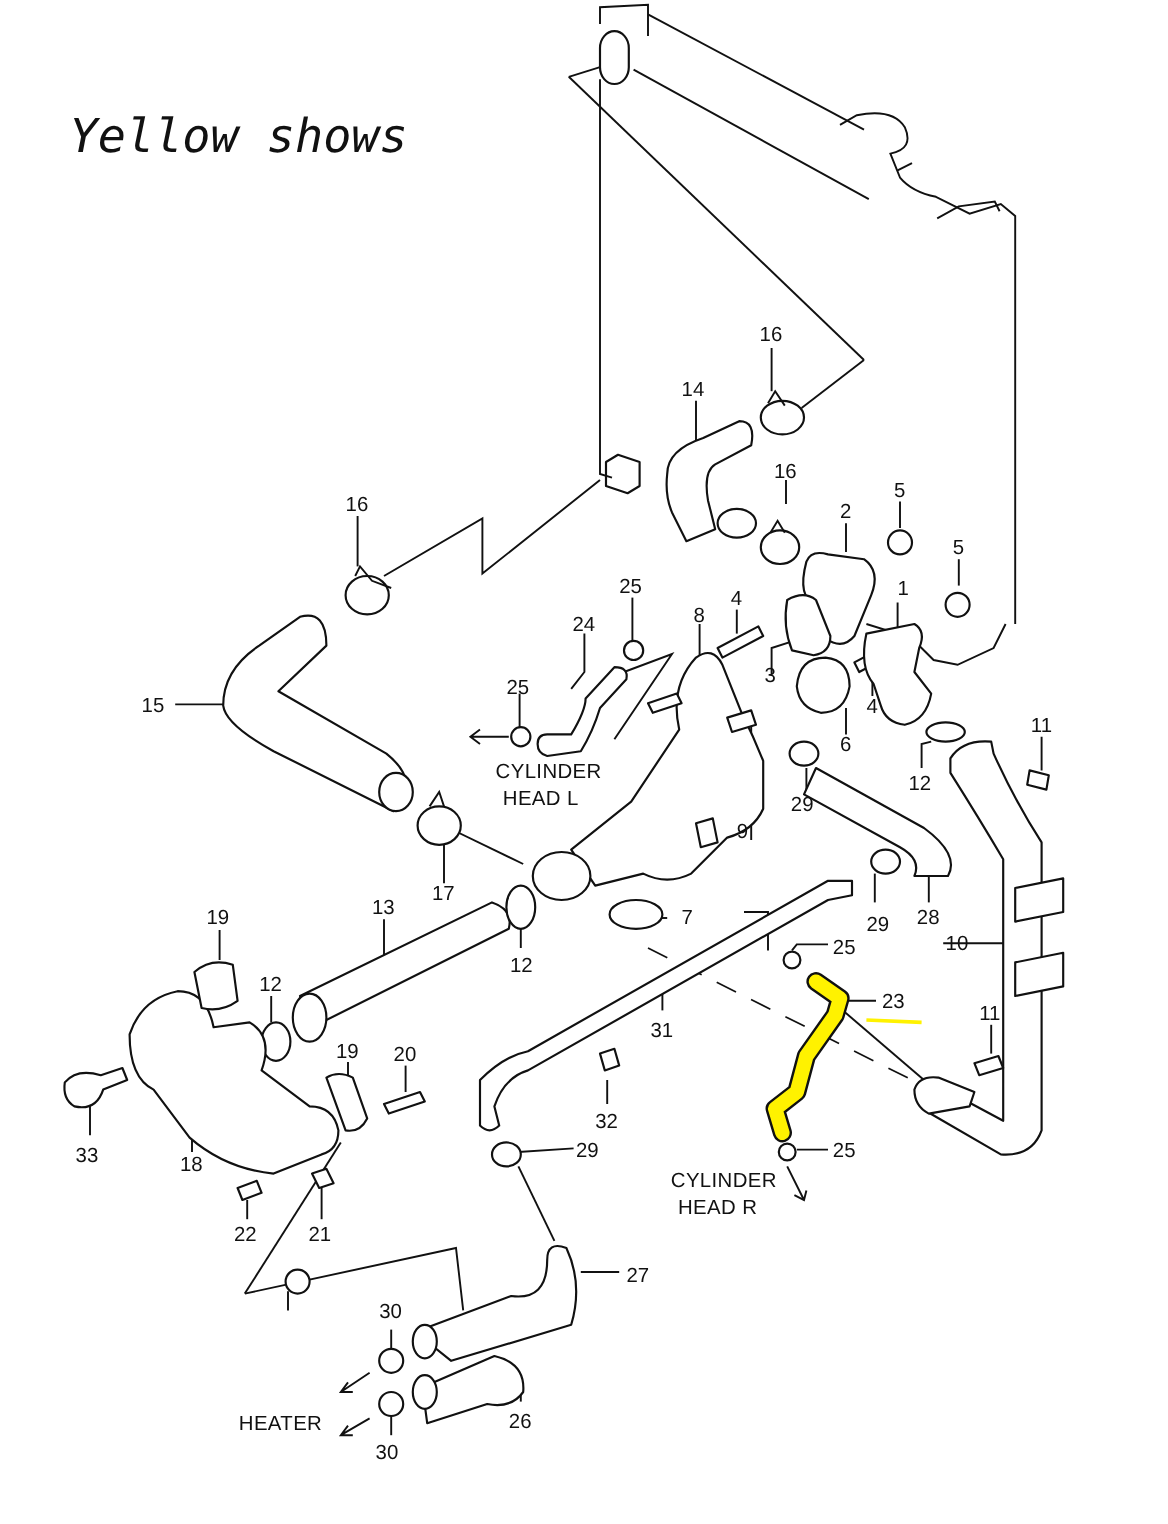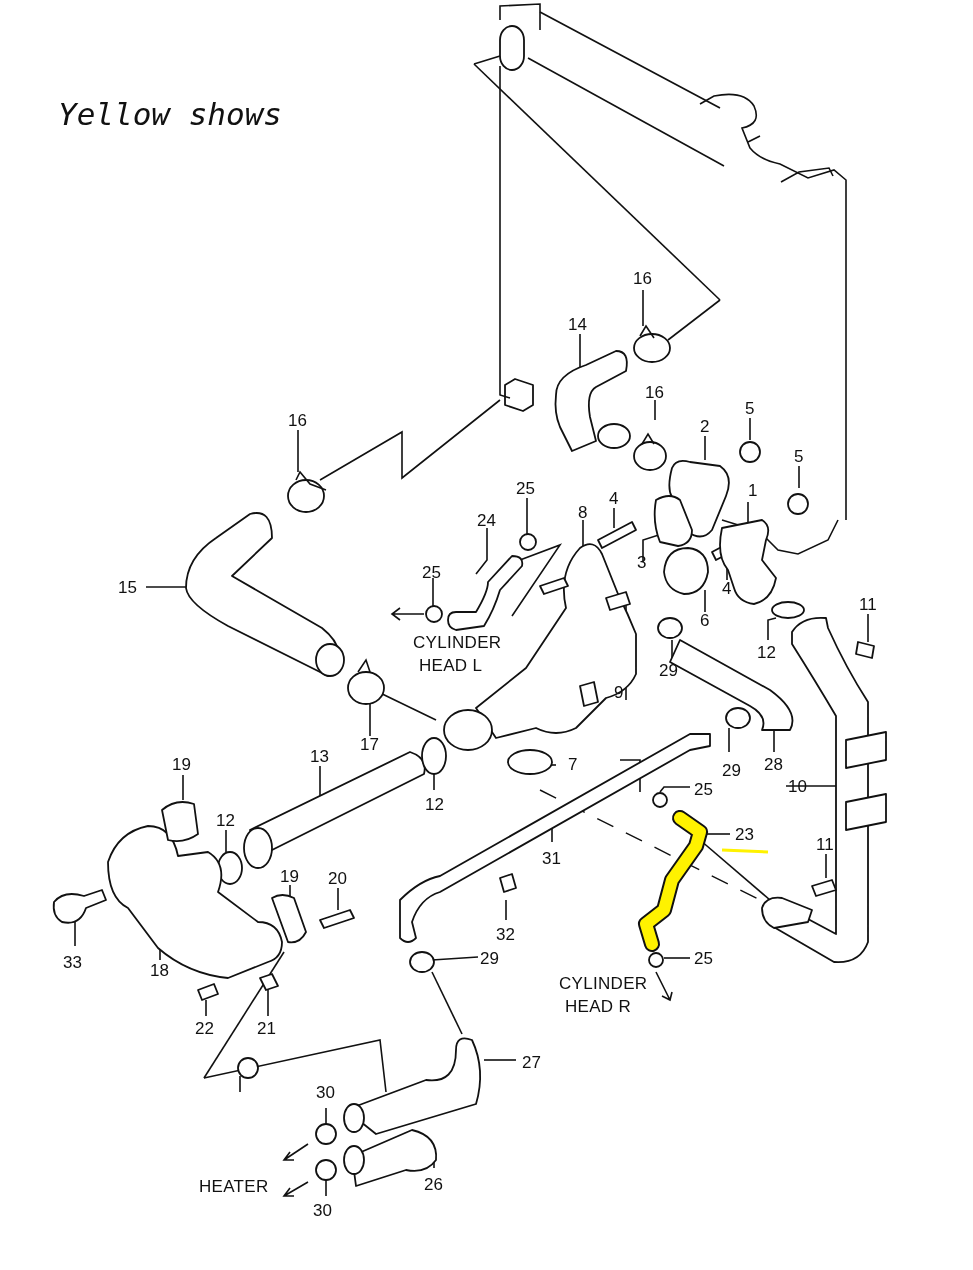--- a/index.html
+++ b/index.html
@@ -1,20 +1,20 @@
 <!DOCTYPE html>
 <html><head>
 <meta charset="utf-8">
 <style>
   html, body { margin: 0; padding: 0; background: #ffffff; }
   body { width: 973px; height: 1270px; position: relative; overflow: hidden; }
   .legend {
     position: absolute; left: 58px; top: 94px;
     font-family: "DejaVu Sans Mono", monospace; font-style: italic;
-    font-size: 31px; line-height: 41px; color: #111;
+    font-size: 39px; line-height: 41px; color: #111;
   }
   svg#diagram { position: absolute; left: 0; top: 0; }
   svg text { font-family: "Liberation Sans", sans-serif; font-size: 17px; fill: #111; }
   svg text.note { font-size: 17px; letter-spacing: 0.3px; }
   .ln { stroke: #111; stroke-width: 1.6; fill: none; }
   .part { stroke: #111; stroke-width: 1.8; fill: #fff; stroke-linejoin: round; stroke-linecap: round; }
   .dash { stroke: #111; stroke-width: 1.4; fill: none; stroke-dasharray: 18 14; }
   .hl { stroke: #111; stroke-width: 16; fill: none; stroke-linecap: round; stroke-linejoin: round; }
   .hl-in { stroke-width: 12; fill: none; stroke-linecap: round; stroke-linejoin: round; }
 </style>

